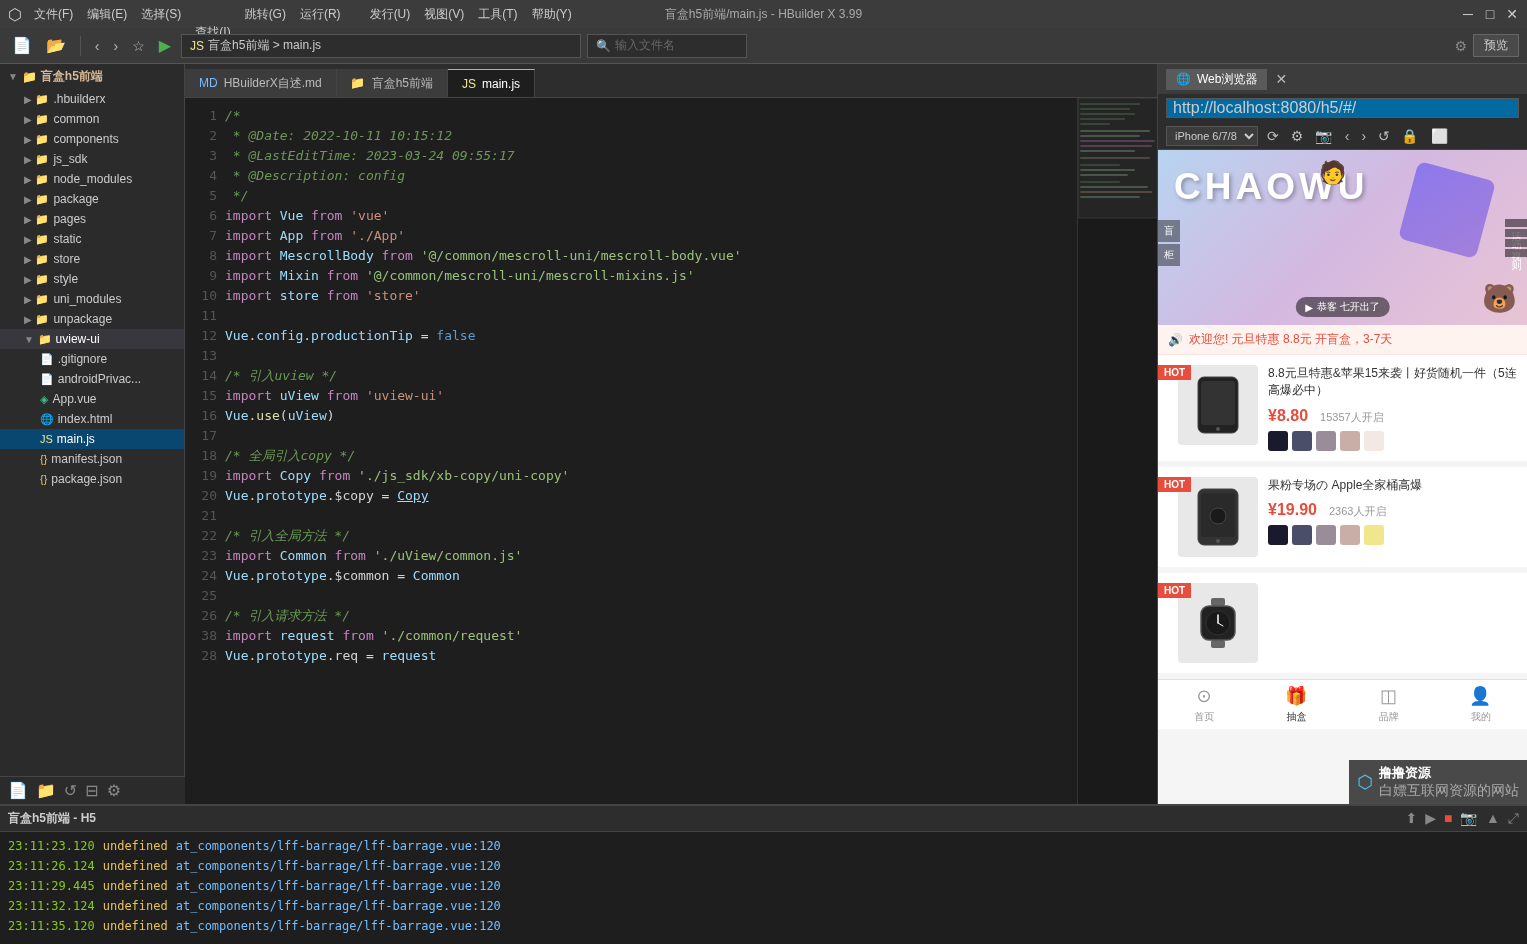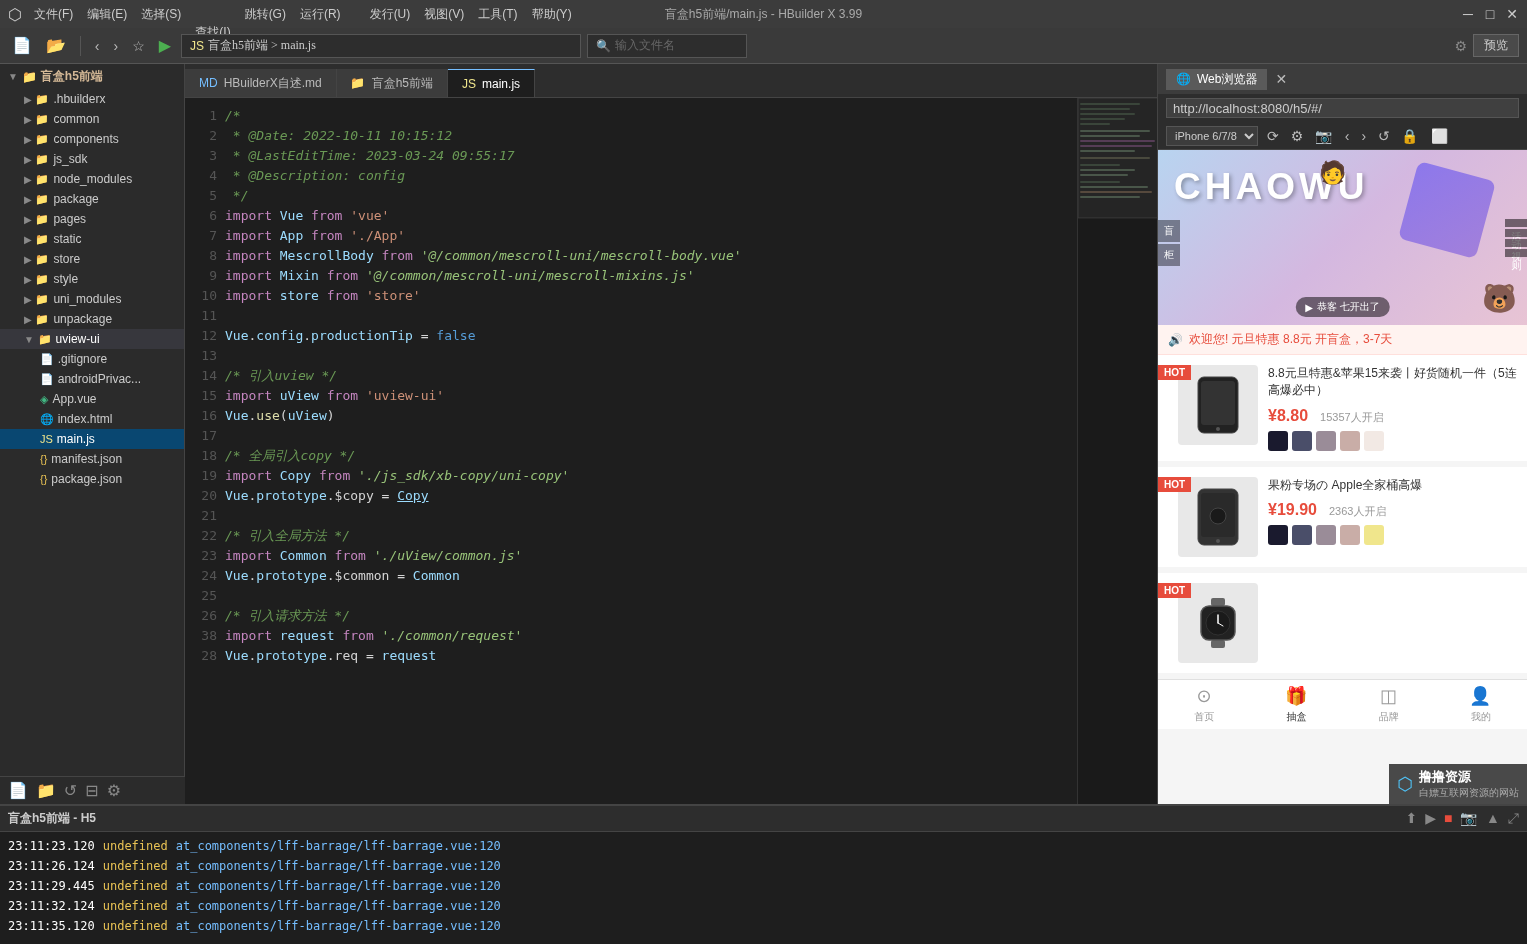--- a/index.html
+++ b/index.html
@@ -172,21 +172,21 @@
       font-family: 'Consolas', monospace;
       font-size: 13px;
       line-height: 20px;
       color: #d4d4d4;
       background: #1e1e1e;
     }
     .code-line { white-space: pre; height: 20px; display: flex; align-items: center; }
     .kw { color: #c586c0; } 
     .kw2 { color: #569cd6; } 
     .str { color: #ce9178; } 
-    .str2 { color: #98c379; font-style: italic; } 
+    .str2 { color: #98c379; } 
     .comment { color: #6a9955; font-style: italic; }
     .comment2 { color: #6a9955; font-style: italic; }
     .var-name { color: #9cdcfe; }
     .fn-name { color: #dcdcaa; }
     .punct { color: #d4d4d4; }
     .underline { text-decoration: underline; color: #9cdcfe; cursor: pointer; }
 
     
     #minimap {
       width: 80px;
@@ -223,24 +223,24 @@
     #browser-close { color: #bbb; cursor: pointer; font-size: 14px; }
     #url-bar-row {
       display: flex;
       align-items: center;
       background: #2d2d2d;
       padding: 4px 8px;
       gap: 6px;
       height: 28px;
     }
     #url-input {
-      background: #404040;
+      background: #0369a1;
       border: 1px solid #555;
       color: #ccc;
-      font-size: 13px;
+      font-size: 16px;
       padding: 2px 6px;
       flex: 1;
       height: 20px;
     }
     #device-row {
       display: flex;
       align-items: center;
       background: #2d2d2d;
       padding: 4px 8px;
       gap: 6px;
@@ -429,21 +429,21 @@
       font-size: 12px;
       color: #d4d4d4;
       background: #1e1e1e;
     }
     .console-line {
       display: flex;
       gap: 8px;
       padding: 1px 0;
       line-height: 18px;
     }
-    .console-time { color: #ffffff; flex-shrink: 0; }
+    .console-time { color: #84cc16; flex-shrink: 0; }
     .console-level { color: #e8c254; flex-shrink: 0; }
     .console-link { color: #75beff; cursor: pointer; }
 
     
     .banner-cube {
       position: absolute;
       right: 40px;
       top: 20px;
       width: 80px;
       height: 80px;
@@ -507,21 +507,21 @@
 <div id="toolbar">
   <span class="tool-btn">📄</span>
   <span class="tool-btn">📂</span>
   <div class="separator"></div>
   <span class="tool-btn" style="font-size:14px;">‹</span>
   <span class="tool-btn" style="font-size:14px;">›</span>
   <span class="tool-btn" style="font-size:14px;">☆</span>
   <span class="tool-btn" style="color:#4caf50;font-size:16px;">▶</span>
   <div class="path-bar">
     <span style="color:#f0e68c;">JS</span>
-    <span style="color:#ccc;font-family:Liberation Serif, serif;">盲盒h5前端 &gt; main.js</span>
+    <span style="color:#ccc;">盲盒h5前端 &gt; main.js</span>
   </div>
   <div class="file-search">
     <span style="color:#888;">🔍</span>
     <span style="color:#666;">输入文件名</span>
   </div>
   <div style="margin-left:auto;display:flex;align-items:center;gap:6px;">
     <span style="color:#888;font-size:14px;">⚙</span>
     <button class="preview-btn">预览</button>
   </div>
 </div>
@@ -903,21 +903,21 @@
             <span class="nav-icon">👤</span>
             <span>我的</span>
           </div>
         </div>
       </div>
 
       <div id="watermark">
         <span style="font-size:18px;color:#4fc3f7;">⬡</span>
         <div>
           <div style="font-size:13px;font-weight:bold;">撸撸资源</div>
-          <div style="font-size:10px;color:#aaa;">白嫖互联网资源的网站</div>
+          <div style="font-size:14px;color:#aaa;">白嫖互联网资源的网站</div>
         </div>
       </div>
     </div>
   </div>
 </div>
 
 <div id="bottom-area">
   <div id="console-tab-bar">
     <span id="console-title">盲盒h5前端 - H5</span>
     <div id="console-controls">

